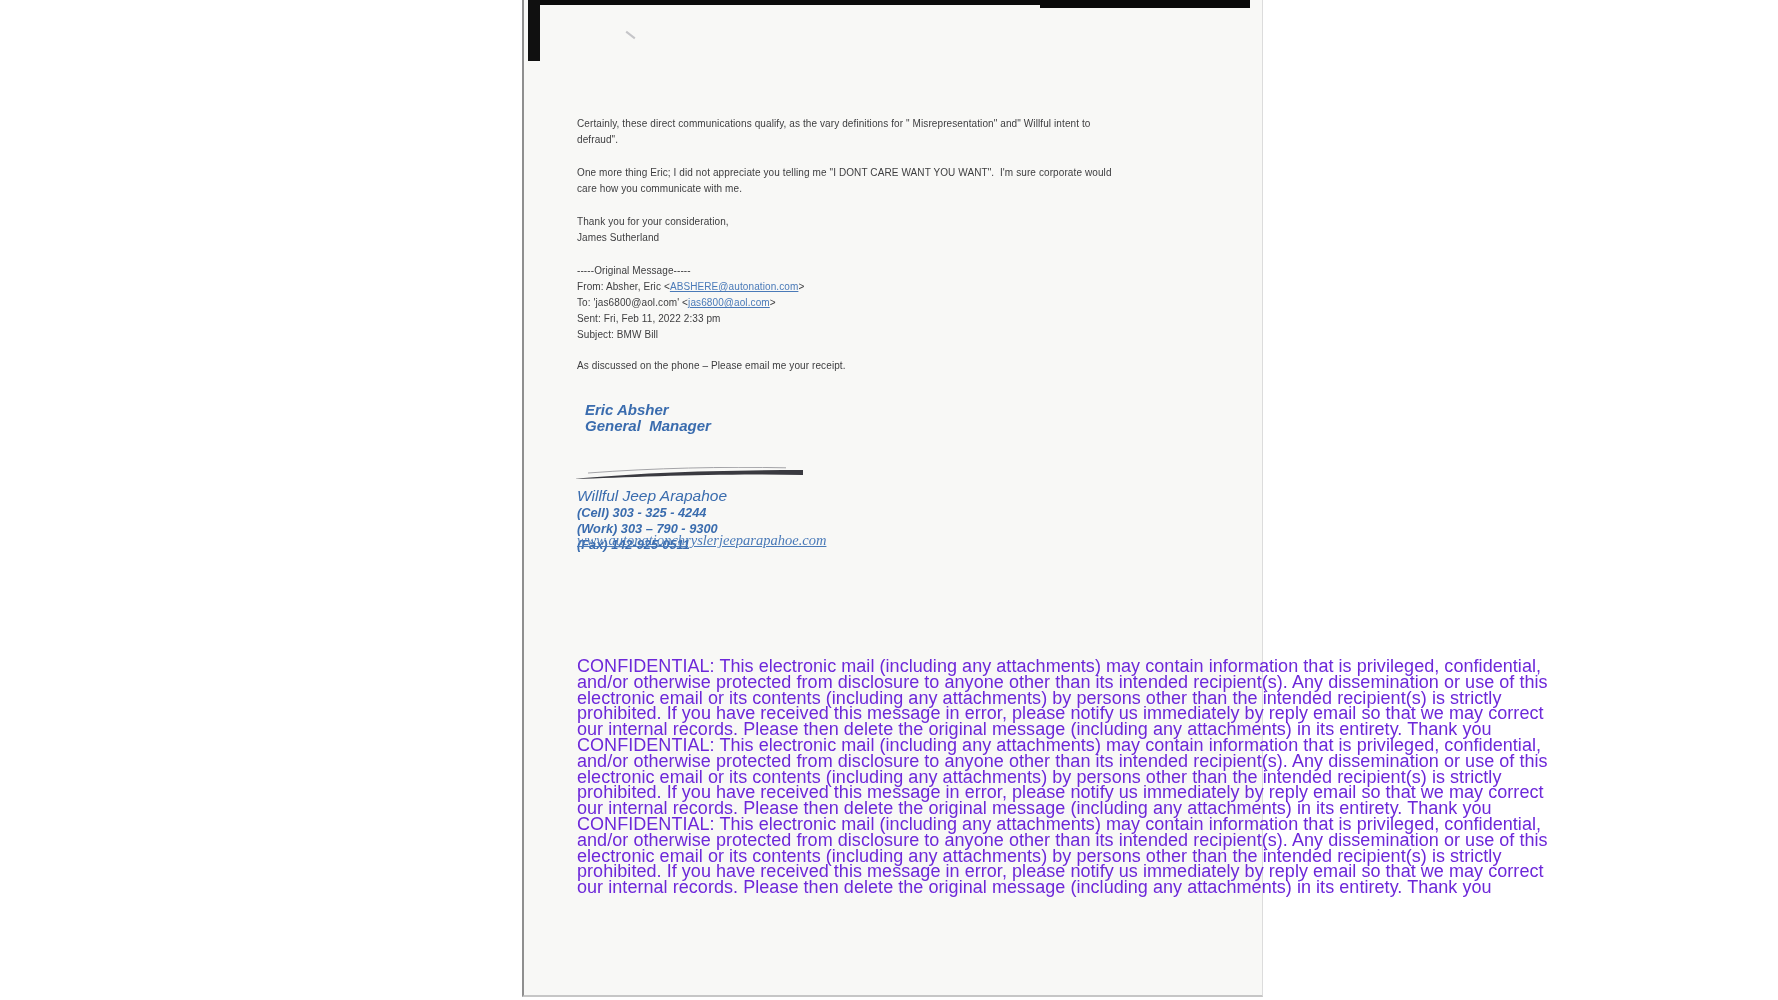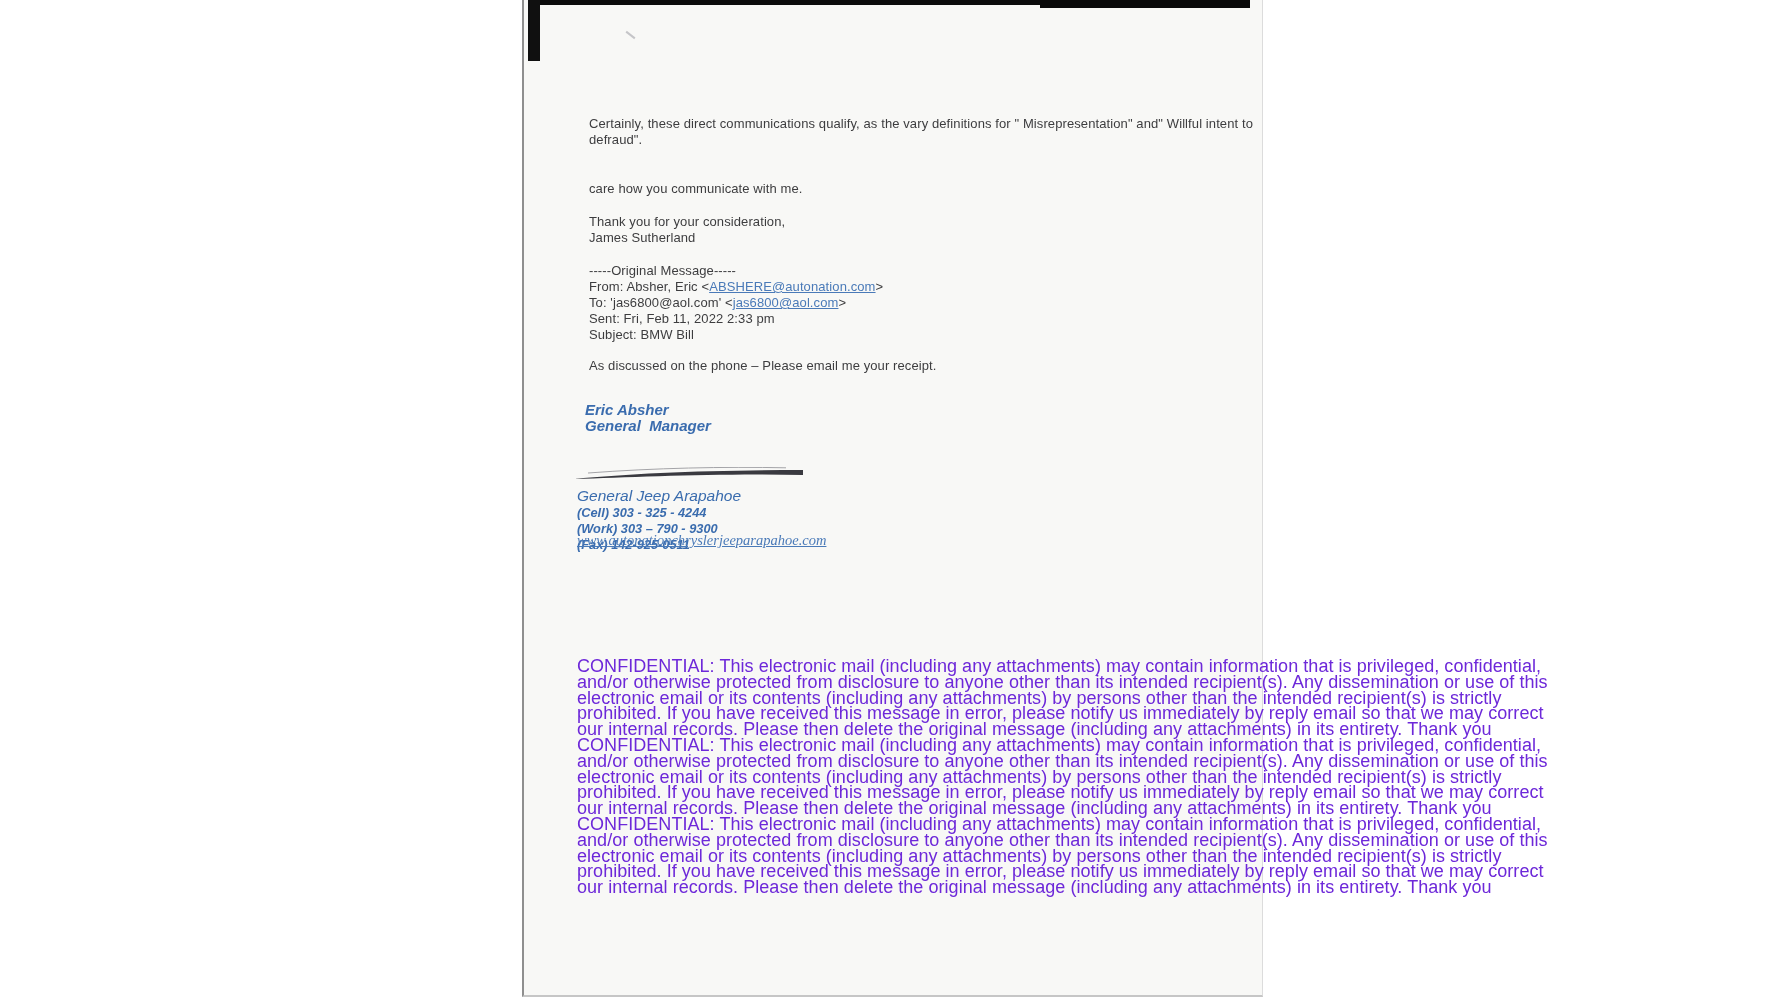--- a/index.html
+++ b/index.html
@@ -44,23 +44,23 @@
   .speck {
     position: absolute;
     left: 101px; top: 34px;
     width: 11px; height: 2px;
     background: #b8b8bd;
     transform: rotate(38deg);
     opacity: 0.8;
   }
   .line {
     position: absolute;
-    left: 65px;
+    left: 53px;
     white-space: pre;
-    font-size: 13px;
+    font-size: 10px;
     line-height: 16.4px;
     color: #3d3d3f;
     letter-spacing: 0.1px;
   }
   .lnk {
     color: var(--link-blue, #4a7ab8);
     text-decoration: underline;
   }
   .sig-line {
     position: absolute;
@@ -135,20 +135,21 @@
 <div class="page">
 
   <div class="topbar-thin"></div>
   <div class="topbar-thick"></div>
   <div class="left-tick"></div>
   <div class="speck"></div>
 
   <div class="line" style="top:116px">Certainly, these direct communications qualify, as the vary definitions for " Misrepresentation" and" Willful intent to</div>
   <div class="line" style="top:132px">defraud".</div>
 
+  <div class="line" style="top:165px">One more thing Eric; I did not appreciate you telling me "I DONT CARE WANT YOU WANT".  I'm sure corporate would</div>
   <div class="line" style="top:181px">care how you communicate with me.</div>
 
   <div class="line" style="top:214px">Thank you for your consideration,</div>
   <div class="line" style="top:230px">James Sutherland</div>
 
   <div class="line" style="top:263px">-----Original Message-----</div>
   <div class="line" style="top:279px"><span>From: Absher, Eric &lt;</span><span class="lnk">ABSHERE@autonation.com</span><span>&gt;</span></div>
   <div class="line" style="top:295px"><span>To: 'jas6800@aol.com' &lt;</span><span class="lnk">jas6800@aol.com</span><span>&gt;</span></div>
   <div class="line" style="top:311px">Sent: Fri, Feb 11, 2022 2:33 pm</div>
   <div class="line" style="top:327px">Subject: BMW Bill</div>
@@ -156,21 +157,21 @@
   <div class="line" style="top:358px">As discussed on the phone – Please email me your receipt.</div>
 
   <div class="sig-line" style="top:401px">Eric Absher</div>
   <div class="sig-line" style="top:417px">General  Manager</div>
 
   <svg class="swoosh" viewBox="0 0 230 13">
     <path d="M14 6 C 80 1, 150 -0.5, 212 0.8" fill="none" stroke="#9a9a9e" stroke-width="0.9"></path>
     <path d="M0 12 C 60 6, 140 3, 229 3 L 229 8 C 150 6, 60 10, 0 12 Z" fill="#3a3a40"></path>
   </svg>
 
-  <div class="dealer-line" style="top:487px">General Jeep Arapahoe</div>
+  <div class="dealer-line" style="top:487px">Willful Jeep Arapahoe</div>
   <div class="phone-line" style="top:505px">(Cell) 303 - 325 - 4244</div>
   <div class="phone-line" style="top:521px">(Work) 303 – 790 - 9300</div>
   <div class="phone-line" style="top:537px">(Fax) 142-925-0511</div>
   <div class="website-line" style="top:532px">www.autonationchryslerjeeparapahoe.com</div>
 
   <div class="disc-line" style="top:656px">CONFIDENTIAL: This electronic mail (including any attachments) may contain information that is privileged, confidential,</div>
   <div class="disc-line" style="top:671.8px">and/or otherwise protected from disclosure to anyone other than its intended recipient(s). Any dissemination or use of this</div>
   <div class="disc-line" style="top:687.6px">electronic email or its contents (including any attachments) by persons other than the intended recipient(s) is strictly</div>
   <div class="disc-line" style="top:703.4px">prohibited. If you have received this message in error, please notify us immediately by reply email so that we may correct</div>
   <div class="disc-line" style="top:719.2px">our internal records. Please then delete the original message (including any attachments) in its entirety. Thank you</div>

